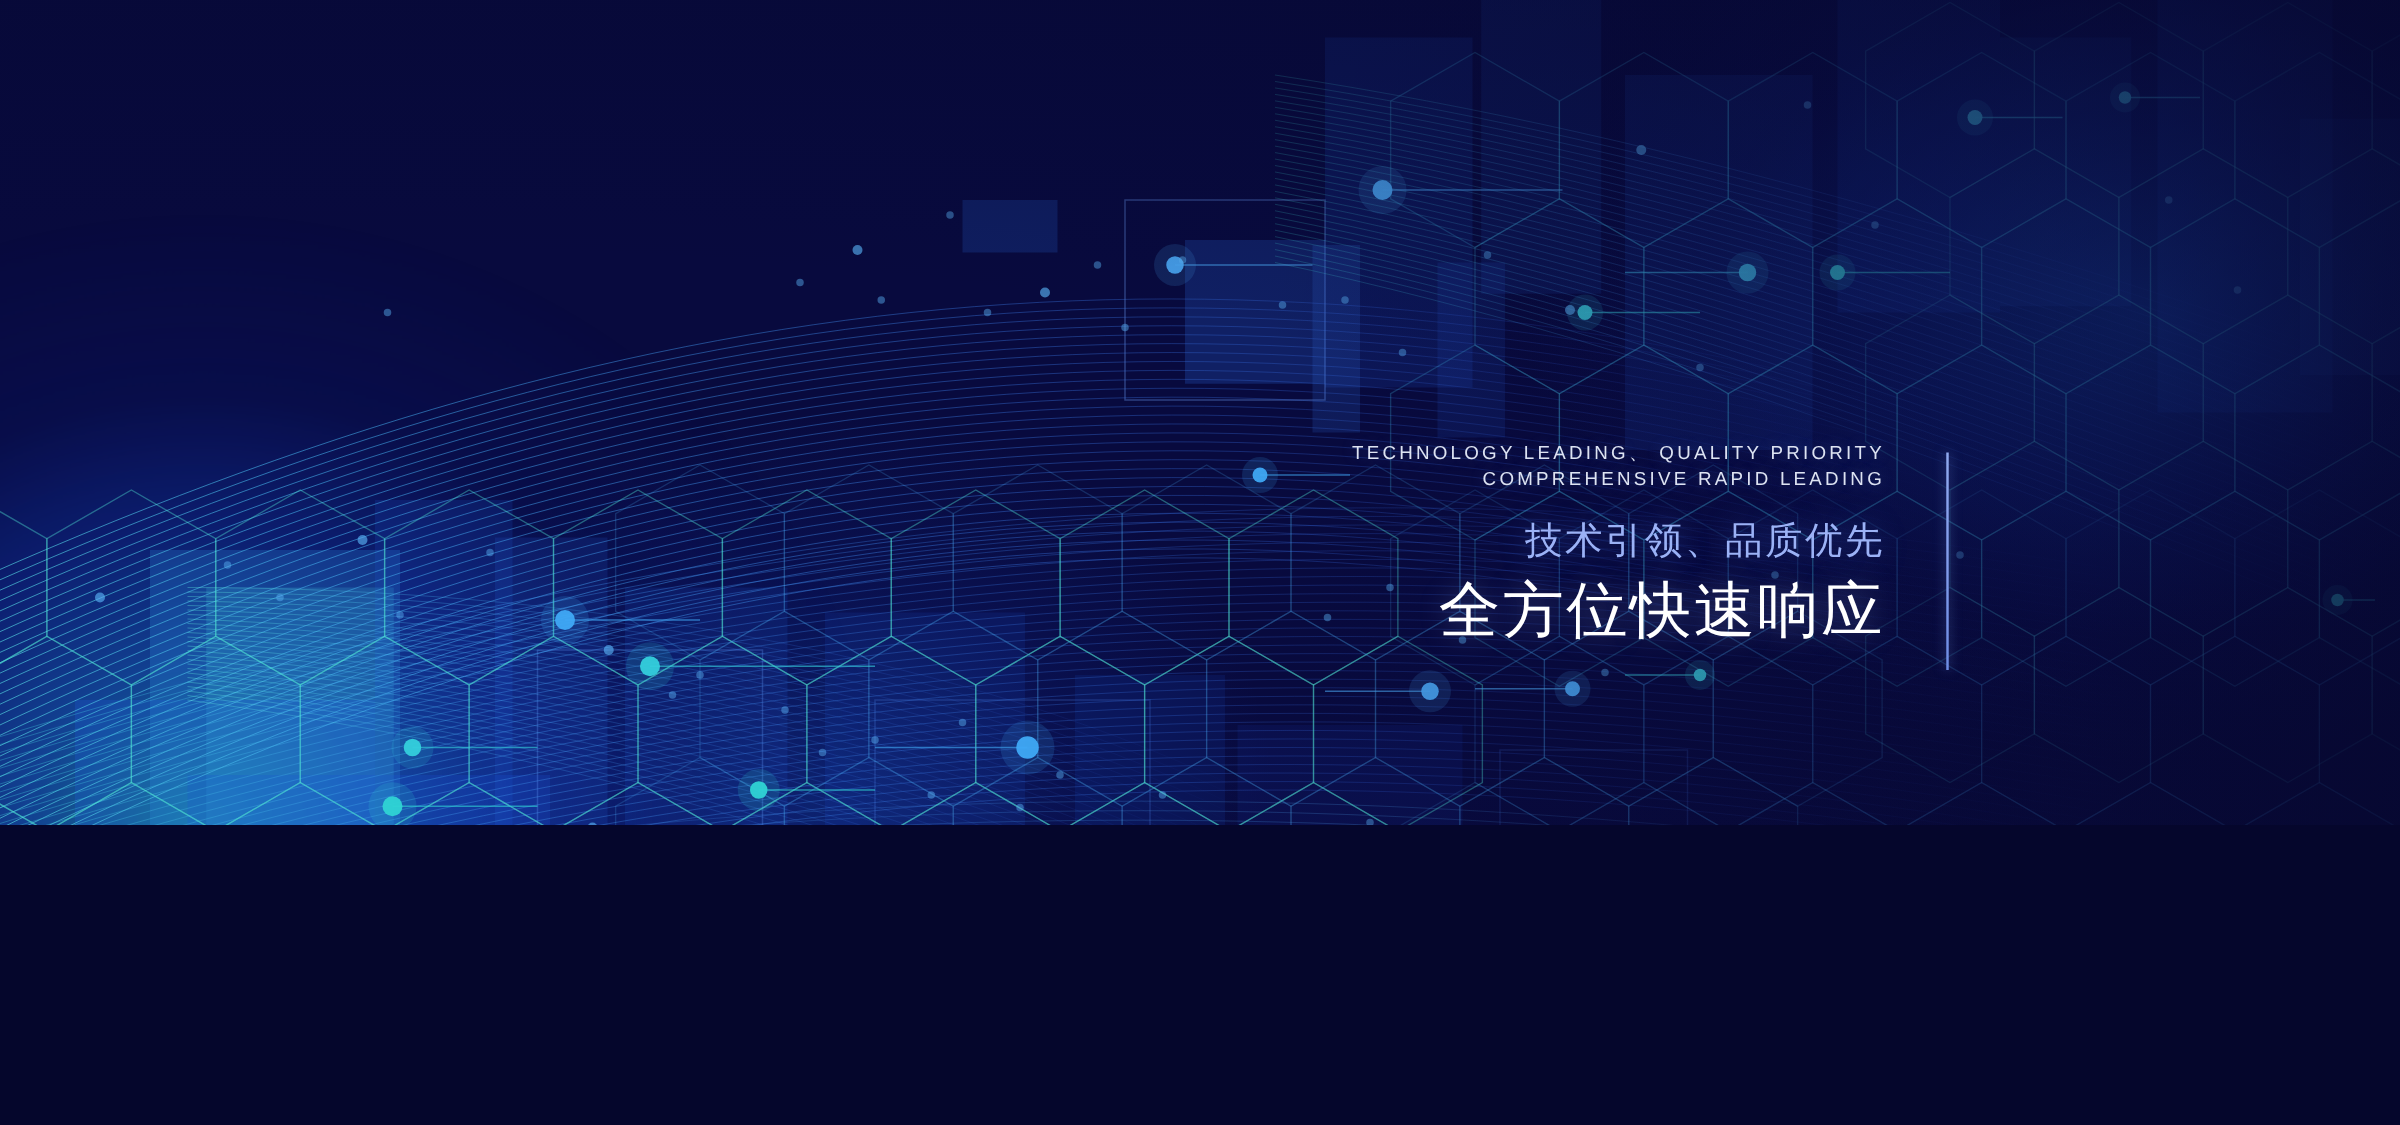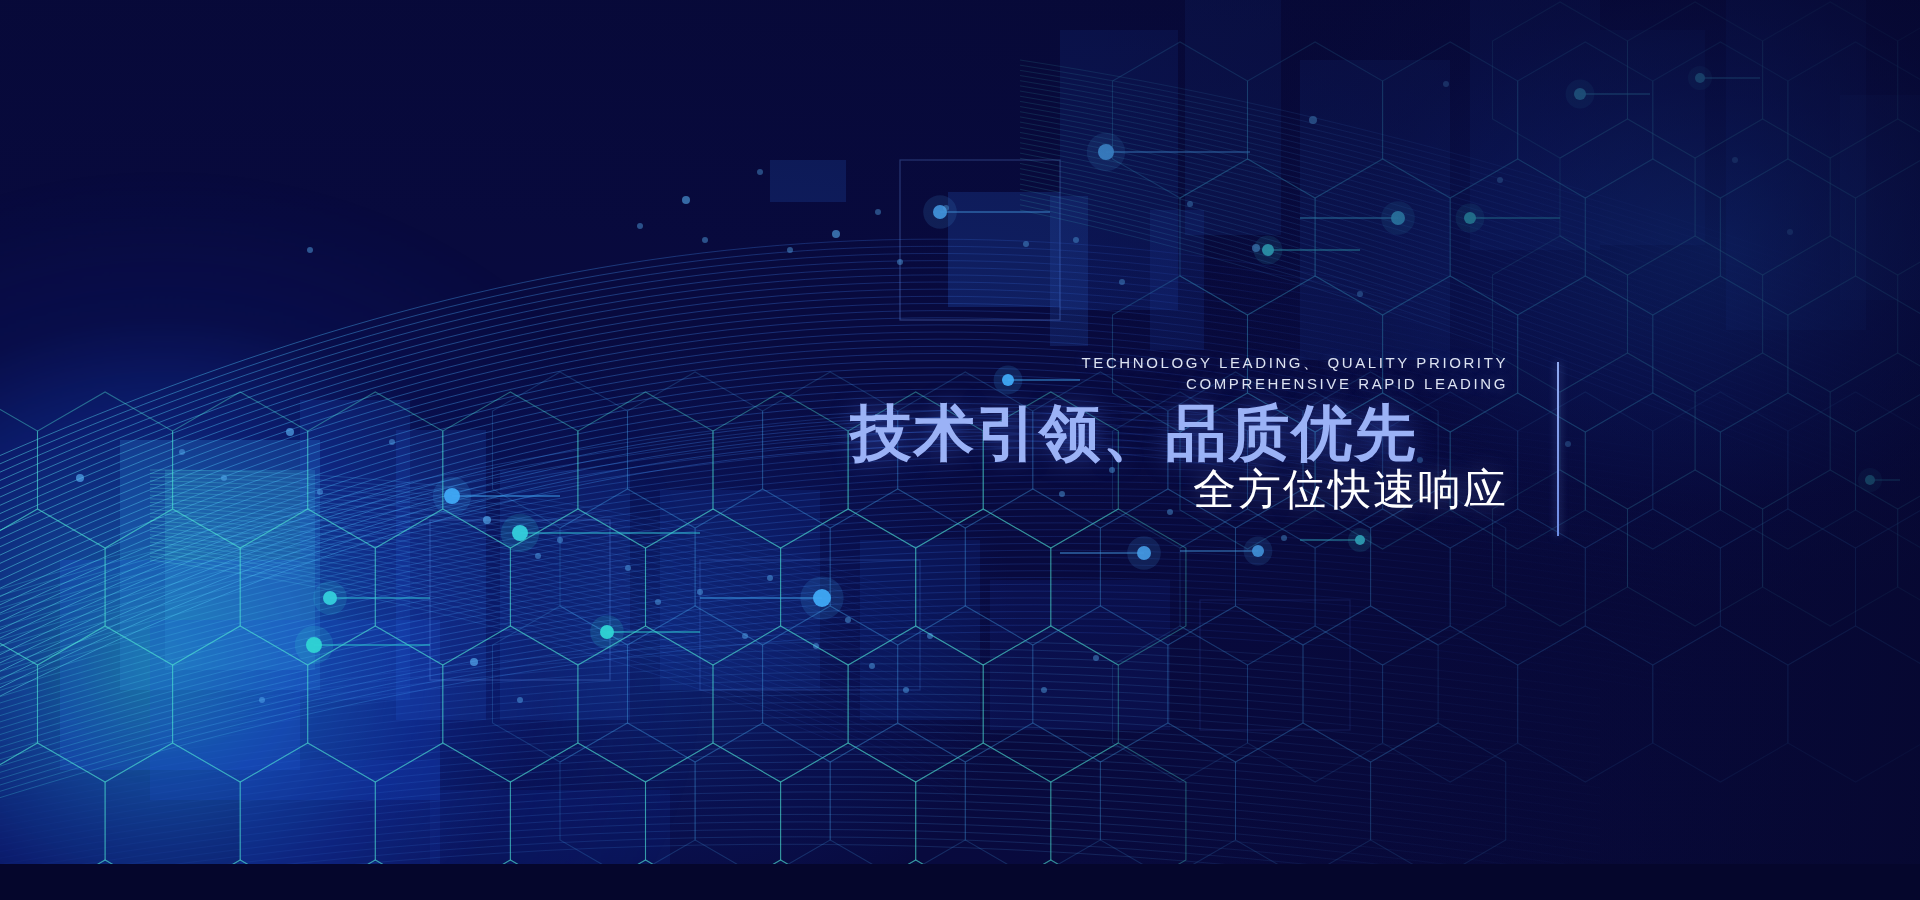--- a/index.html
+++ b/index.html
@@ -1,20 +1,20 @@
 <!DOCTYPE html>
 <html lang="zh"><head>
 <meta charset="utf-8">
 <title>Tech Banner</title>
 <style>
   html,body{margin:0;padding:0;background:#05062c;}
   *{box-sizing:border-box;}
   .banner{
     position:relative;
-    width:1920px;height:864px;
+    width:1920px;height:660px;
     overflow:hidden;
     background:#080a3e;
     font-family:"Liberation Sans","DejaVu Sans",sans-serif;
     -webkit-font-smoothing:antialiased;
   }
 
   
   .layer{position:absolute;inset:0;pointer-events:none;}
   .layer svg{position:absolute;inset:0;width:1920px;height:900px;display:block;}
 
@@ -61,30 +61,29 @@
     font-size:15px;
     line-height:21px;
     letter-spacing:2.6px;
     font-weight:400;
     white-space:nowrap;
     text-shadow:0 0 12px rgba(130,170,255,.30);
   }
   .h-cn-1{
     margin-top:11px;
     color:#9bb2f6;
-    font-size:61px;
+    font-size:30px;
     line-height:56px;
-    font-weight:700;
+    font-weight:400;
     letter-spacing:2px;
     text-shadow:0 0 24px rgba(90,130,255,.40);
-    text-align:center;
   }
   .h-cn-2{
     color:#ffffff;
-    font-size:43px;
+    font-size:49px;
     line-height:56px;
     font-weight:400;
     letter-spacing:2px;
     text-shadow:0 0 22px rgba(160,190,255,.30);
   }
   .rule{
     position:absolute;left:1557px;top:362px;
     width:2px;height:174px;
     background:linear-gradient(180deg,#8fa9ef 0%,#7f9bea 55%,#6d8ce4 100%);
     box-shadow:0 0 9px rgba(130,165,250,.55);

